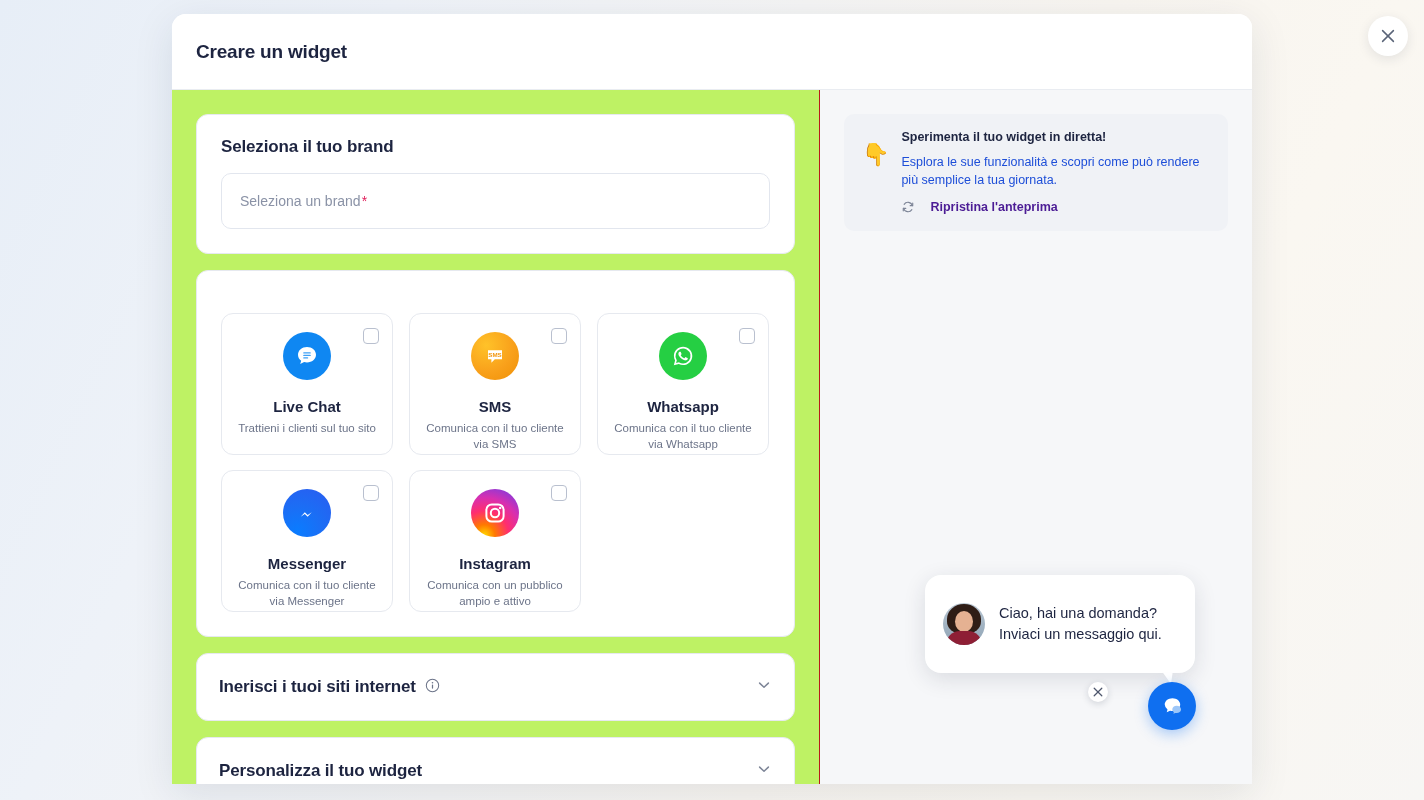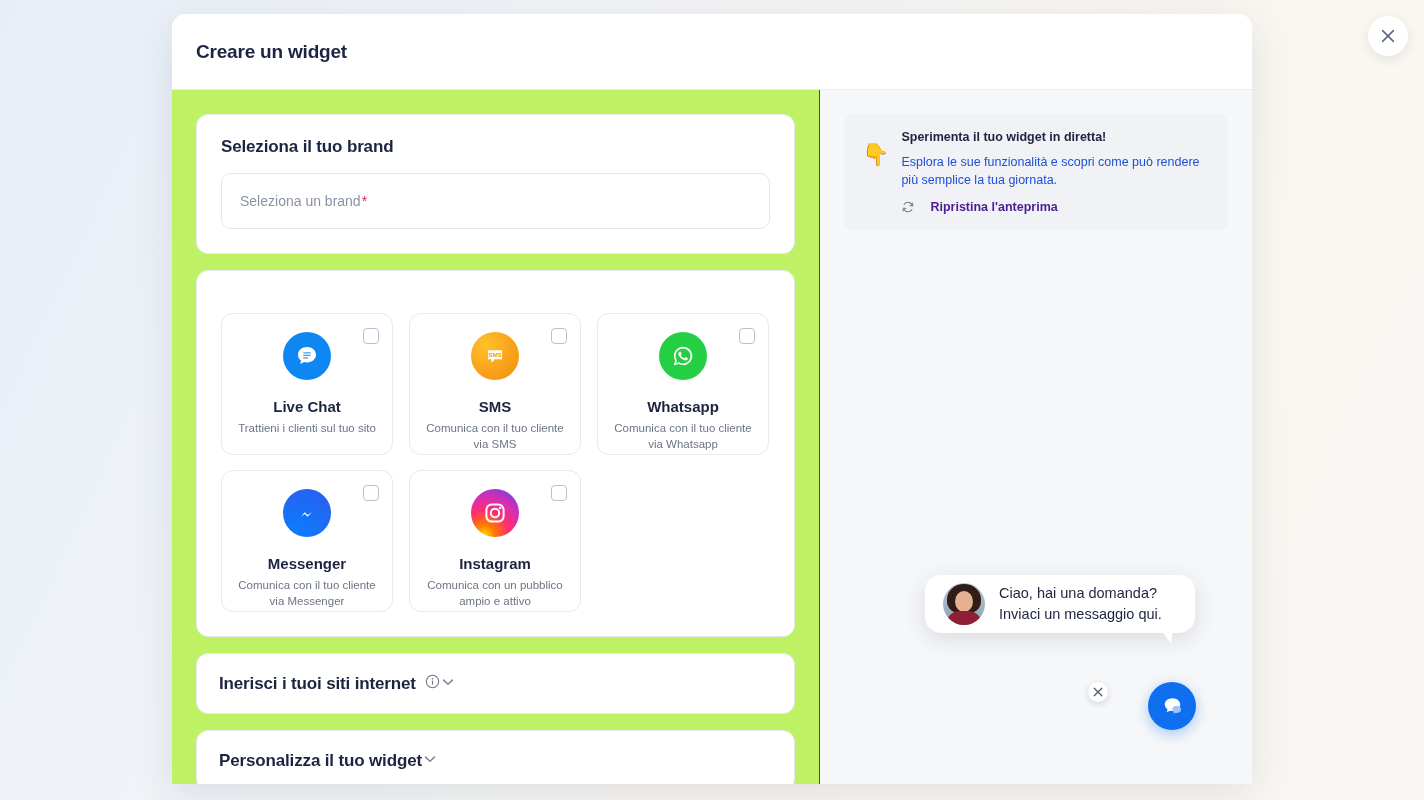--- a/index.html
+++ b/index.html
@@ -147,24 +147,25 @@
 
   
   .ic-livechat { background: #0f87f2; }
   .ic-sms { background: radial-gradient(circle at 32% 28%, #ffc229 0%, #f9a11b 55%, #ef8f06 100%); }
   .ic-wa { background: #25cf43; }
   .ic-msgr { background: radial-gradient(circle at 30% 88%, #0a7cff 0%, #1b6ef5 45%, #2b5cf0 100%); }
   .ic-ig { background: radial-gradient(circle at 28% 96%, #ffd600 0%, #ff7a00 18%, #ff2e6e 42%, #d82fb0 65%, #8a3ad8 88%); }
 
   
   .accordion {
-    height: 61px;
+    height: 68px;
     display: flex;
     align-items: center;
     padding: 0 22px;
+    justify-content: space-between;
     cursor: pointer;
   }
   .acc-left { display: flex; align-items: center; gap: 9px; }
   .chev { color: #7d8597; }
 
   
   .banner {
     background: #f0f2f6;
     border-radius: 10px;
     padding: 16px 18px 14px;
@@ -187,21 +188,21 @@
   }
 
   
   .wp-bubble {
     position: absolute;
     left: 105px; top: 485px;
     width: 270px;
     background: #fff;
     border-radius: 16px;
     box-shadow: 0 6px 22px rgba(28,40,64,.13);
-    padding: 8px 18px;
+    padding: 28px 18px;
     display: flex; align-items: center; gap: 14px;
   }
   .wp-bubble::after {
     content: "";
     position: absolute;
     right: 22px; bottom: -11px;
     width: 0; height: 0;
     border-left: 10px solid transparent;
     border-right: 2px solid transparent;
     border-top: 14px solid #fff;

